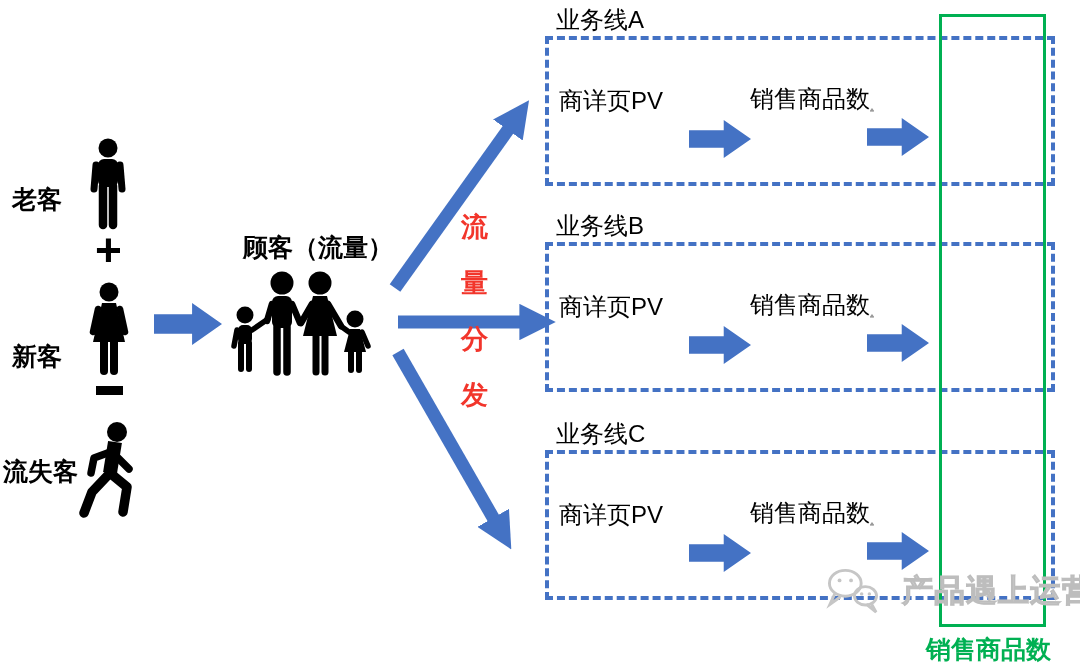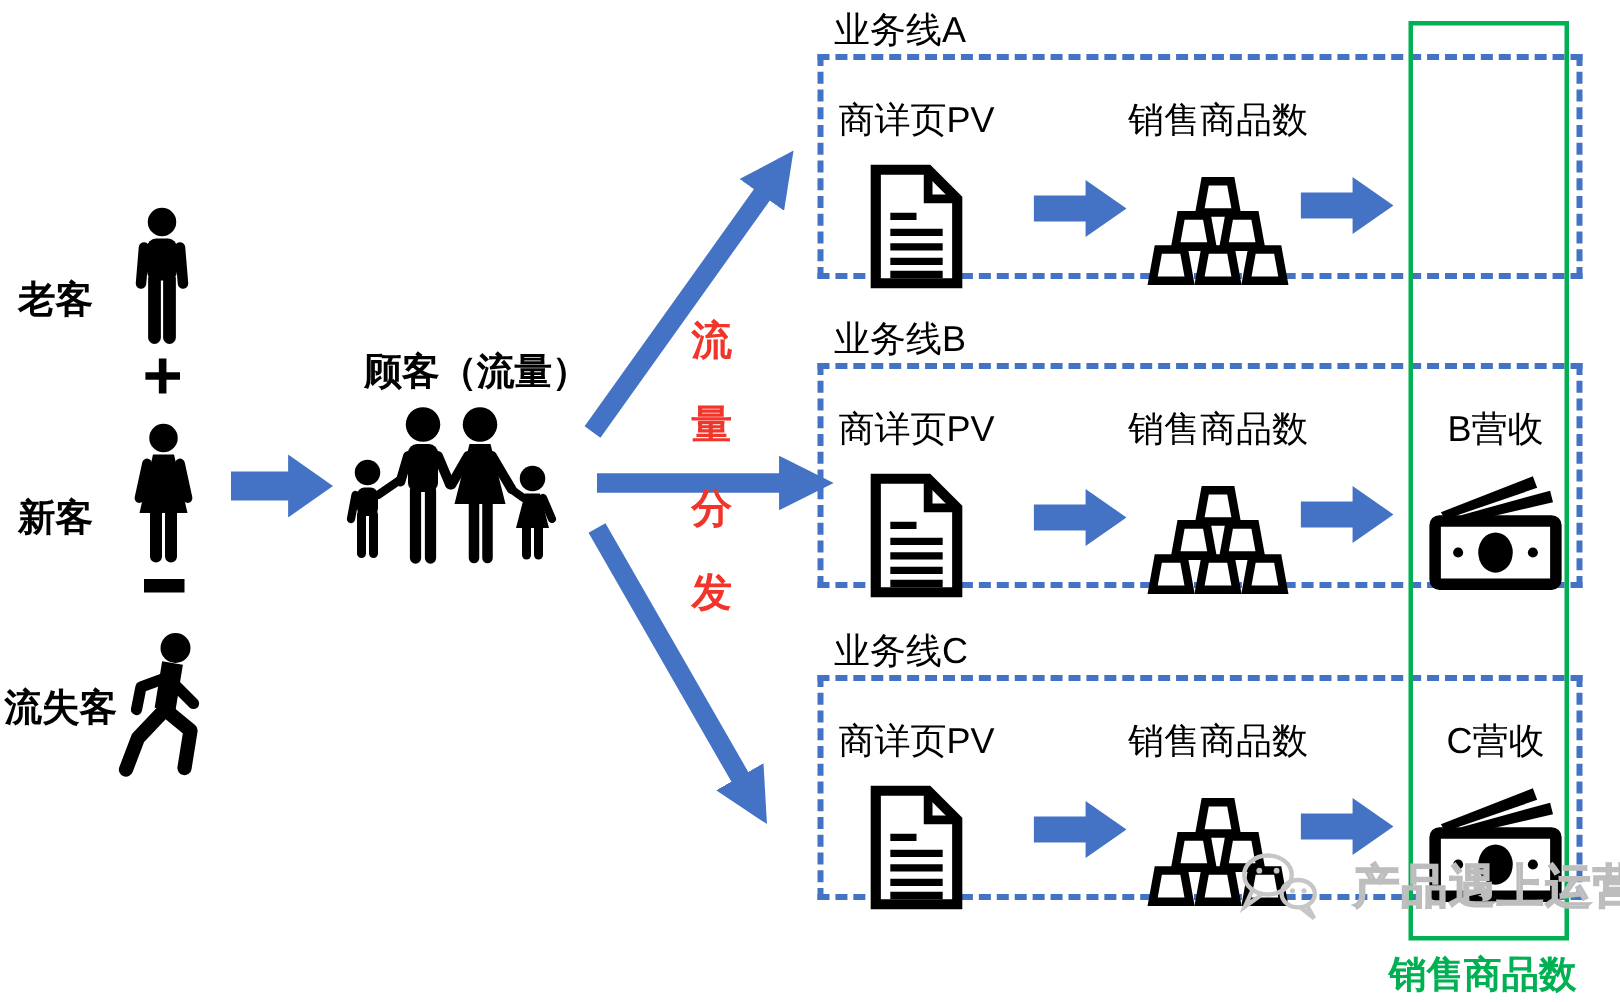--- a/index.html
+++ b/index.html
@@ -43,21 +43,21 @@
 
   
   .bl-row { position: absolute; left: 0; width: 1080px; height: 200px; }
   .bl-title { position: absolute; left: 556px; top: 2px; font-size: 24px; font-weight: 500; }
   .bl-box {
     position: absolute; left: 545px; top: 34px;
     width: 510px; height: 150px;
     border: 4px dashed var(--accent_blue);
     background: transparent;
   }
-  .cell { position: absolute; top: 24px; display: flex; flex-direction: column; align-items: center; justify-content: space-between; }
+  .cell { position: absolute; top: 12px; display: flex; flex-direction: row; align-items: center; justify-content: space-between; }
   .cell-pv    { left: 10px;  width: 104px; }
   .cell-sales { left: 201px; width: 124px; }
   .cell-rev   { left: 396px; width: 104px; }
   .cell .cell-label { font-size: 24px; font-weight: 500; white-space: nowrap; }
   .cell-pv    .icon { margin-top: 13px; }
   .cell-sales .icon { margin-top: 22px; }
   .cell-rev   .icon { margin-top: 5px; }
   .arrow1 { left: 140px; top: 80px; width: 62px; height: 38px; }
   .arrow2 { left: 318px; top: 78px; width: 62px; height: 38px; }
 
@@ -98,21 +98,21 @@
       <rect x="15" y="21" width="20" height="28" rx="6" stroke="none"></rect>
       <line x1="13" y1="27" x2="11" y2="51" stroke-width="7" stroke-linecap="round"></line>
       <line x1="37" y1="27" x2="39" y2="51" stroke-width="7" stroke-linecap="round"></line>
       <line x1="20" y1="48" x2="20" y2="87" stroke-width="8.5" stroke-linecap="round"></line>
       <line x1="30" y1="48" x2="30" y2="87" stroke-width="8.5" stroke-linecap="round"></line>
     </g>
   </svg>
 
   <div class="abs op" style="left:95px; top:227px;">+</div>
 
-  <div class="abs lbl" style="left:12px; top:328px;">新客</div>
+  <div class="abs lbl" style="left:12px; top:340px;">新客</div>
   <svg class="abs" style="left:84px; top:282px;" width="50" height="94" viewBox="0 0 50 94">
     <g fill="#000" stroke="#000">
       <circle cx="25" cy="10" r="9.5" stroke="none"></circle>
       <path d="M18,21 H32 L41,60 H9 Z" stroke="none"></path>
       <line x1="14" y1="27" x2="9" y2="50" stroke-width="6.5" stroke-linecap="round"></line>
       <line x1="36" y1="27" x2="41" y2="50" stroke-width="6.5" stroke-linecap="round"></line>
       <line x1="20" y1="60" x2="20" y2="89" stroke-width="8" stroke-linecap="round"></line>
       <line x1="30" y1="60" x2="30" y2="89" stroke-width="8" stroke-linecap="round"></line>
     </g>
   </svg>
@@ -245,31 +245,20 @@
             <path d="M8,51 L26,51 L30,73 L4,73 Z"></path>
             <path d="M41,51 L59,51 L63,73 L37,73 Z"></path>
             <path d="M74,51 L92,51 L96,73 L70,73 Z"></path>
             <path d="M24,27 L42,27 L46,49 L20,49 Z"></path>
             <path d="M58,27 L76,27 L80,49 L54,49 Z"></path>
             <path d="M41,3 L59,3 L63,25 L37,25 Z"></path>
           </g>
         </svg>
       </div>
       <div class="abs block-arrow arrow2"></div>
-      <div class="cell cell-rev">
-        <div class="cell-label">B营收</div>
-        <svg class="icon" width="92" height="92" viewBox="0 0 96 96">
-          <path d="M10,36 L74,11 L77,19 L13,41 Z" fill="#000"></path>
-          <path d="M24,38 L86,21 L88,29 L28,43 Z" fill="#000"></path>
-          <rect x="6" y="42" width="84" height="44" rx="3" fill="#fff" stroke="#000" stroke-width="8"></rect>
-          <ellipse cx="48" cy="64" rx="12" ry="14" fill="#000"></ellipse>
-          <circle cx="22" cy="64" r="3.5" fill="#000"></circle>
-          <circle cx="74" cy="64" r="3.5" fill="#000"></circle>
-        </svg>
-      </div>
     </div>
   </div>
 
   <div class="bl-row" style="top:416px;">
     <div class="bl-title">业务线C</div>
     <div class="bl-box">
       <div class="cell cell-pv">
         <div class="cell-label">商详页PV</div>
         <svg class="icon" width="64" height="84" viewBox="0 0 66 86">
           <path d="M5,4 H41 L61,24 V82 H5 Z" fill="#fff" stroke="#000" stroke-width="7"></path>
@@ -291,31 +280,20 @@
             <path d="M8,51 L26,51 L30,73 L4,73 Z"></path>
             <path d="M41,51 L59,51 L63,73 L37,73 Z"></path>
             <path d="M74,51 L92,51 L96,73 L70,73 Z"></path>
             <path d="M24,27 L42,27 L46,49 L20,49 Z"></path>
             <path d="M58,27 L76,27 L80,49 L54,49 Z"></path>
             <path d="M41,3 L59,3 L63,25 L37,25 Z"></path>
           </g>
         </svg>
       </div>
       <div class="abs block-arrow arrow2"></div>
-      <div class="cell cell-rev">
-        <div class="cell-label">C营收</div>
-        <svg class="icon" width="92" height="92" viewBox="0 0 96 96">
-          <path d="M10,36 L74,11 L77,19 L13,41 Z" fill="#000"></path>
-          <path d="M24,38 L86,21 L88,29 L28,43 Z" fill="#000"></path>
-          <rect x="6" y="42" width="84" height="44" rx="3" fill="#fff" stroke="#000" stroke-width="8"></rect>
-          <ellipse cx="48" cy="64" rx="12" ry="14" fill="#000"></ellipse>
-          <circle cx="22" cy="64" r="3.5" fill="#000"></circle>
-          <circle cx="74" cy="64" r="3.5" fill="#000"></circle>
-        </svg>
-      </div>
     </div>
   </div>
 
   <div class="green-rect"></div>
   <div class="green-caption">销售商品数</div>
 
   <div class="watermark">
     <svg width="58" height="50" viewBox="0 0 60 52">
       <g stroke="#c6c6c6" stroke-width="3" fill="none">
         <ellipse cx="22" cy="18" rx="16.5" ry="13.5"></ellipse>

